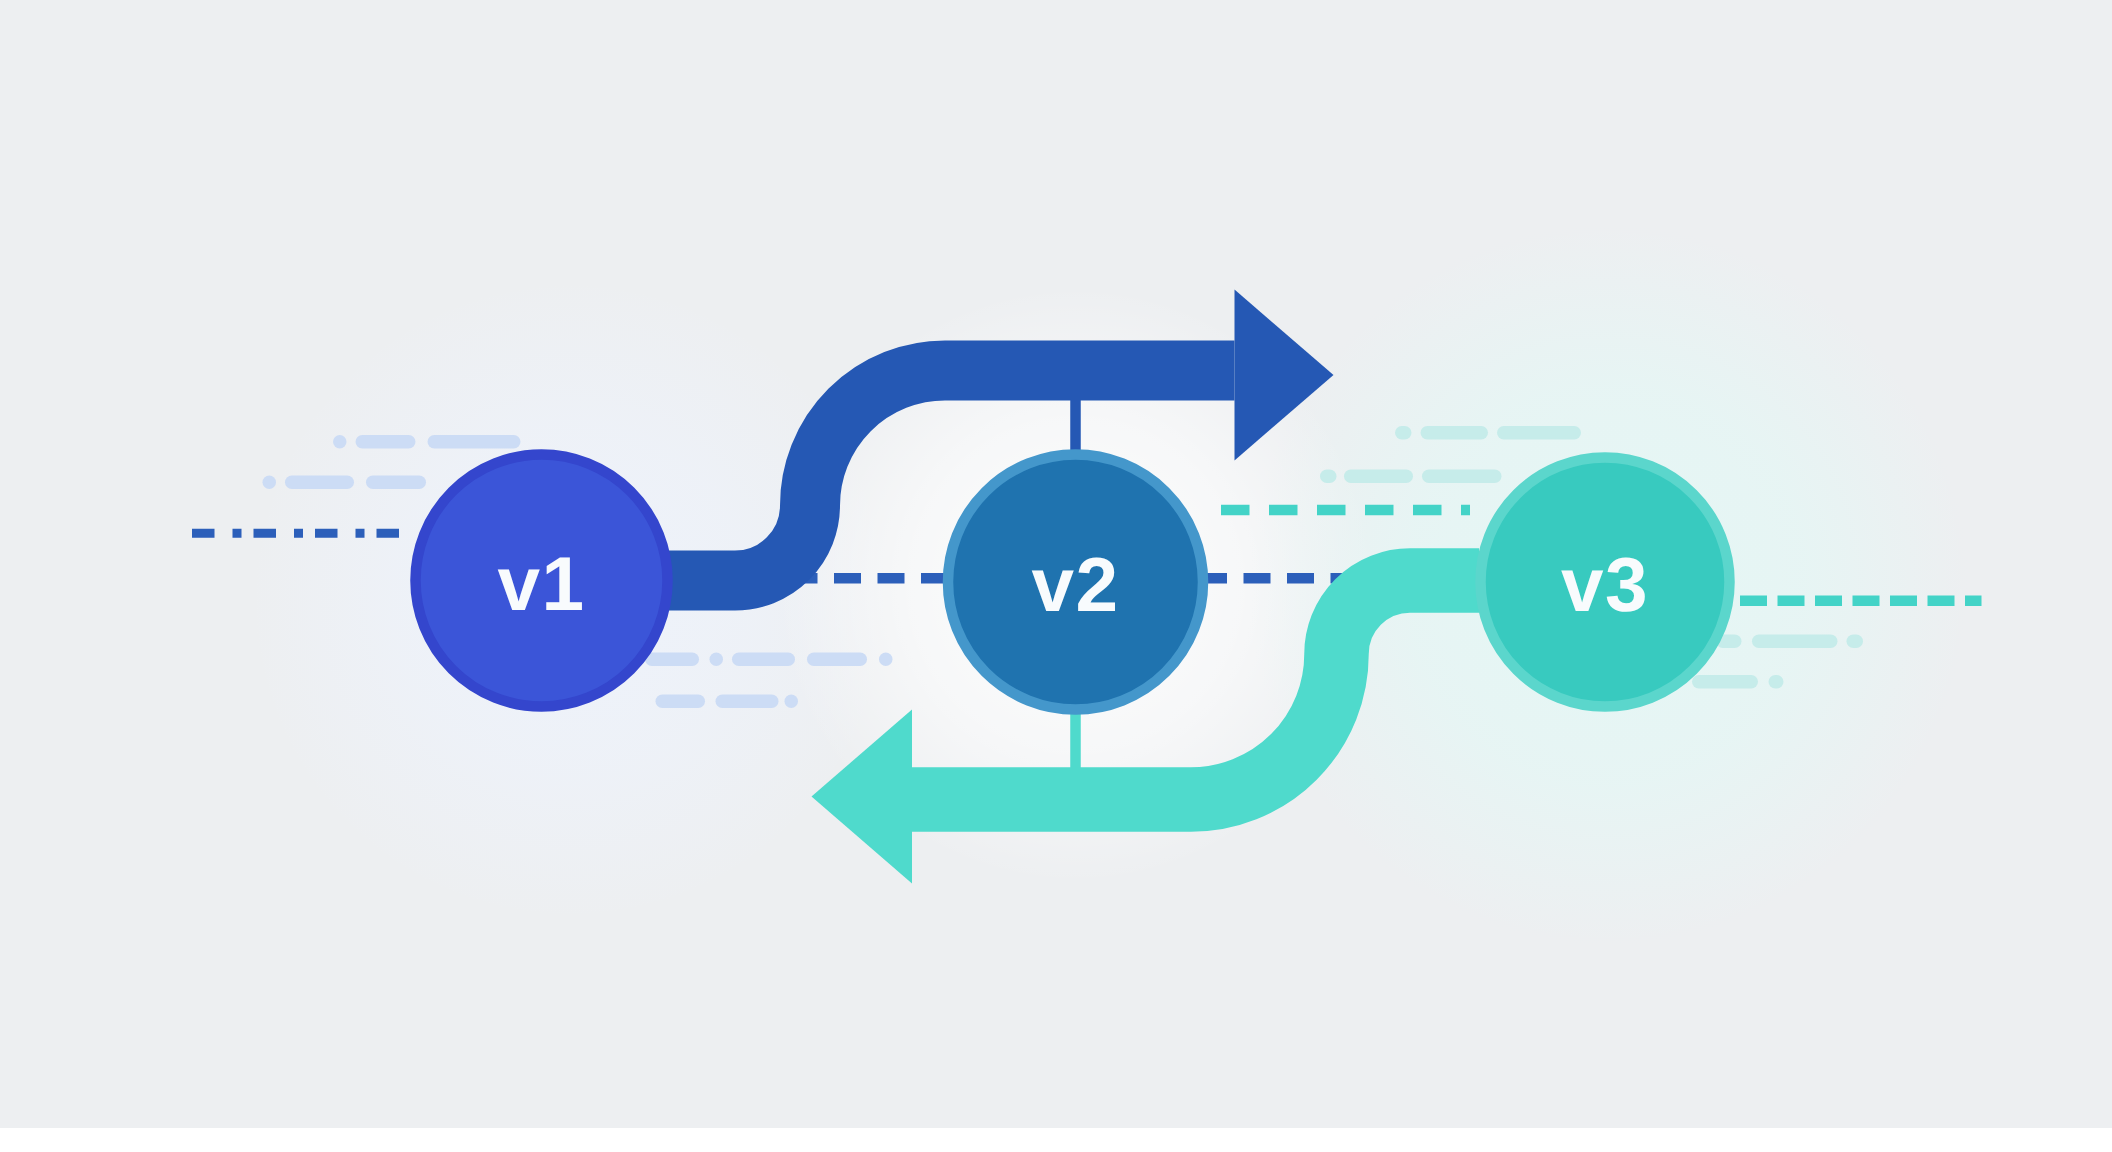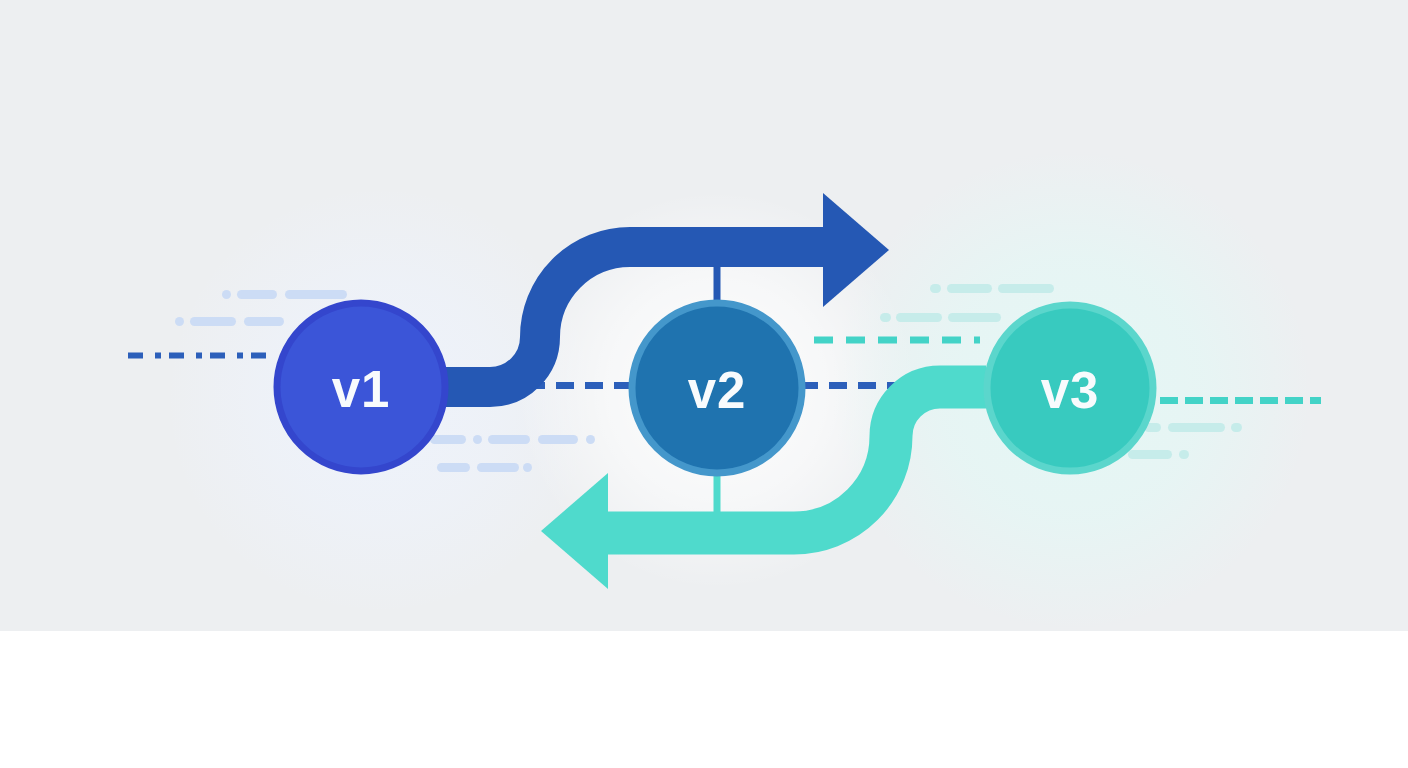--- a/index.html
+++ b/index.html
@@ -3,21 +3,21 @@
 <meta charset="utf-8">
 <style>
   html, body {
     margin: 0;
     padding: 0;
     font-family: "Liberation Sans", sans-serif;
   }
   .stage {
     position: relative;
     width: 1408px;
-    height: 631px;
+    height: 752px;
     overflow: hidden;
     background: var(--background, #edeff1);
   }
   .stage svg {
     display: block;
     width: 1408px;
     height: 768px;
   }
   .node-label {
     font-family: "Liberation Sans", sans-serif;

